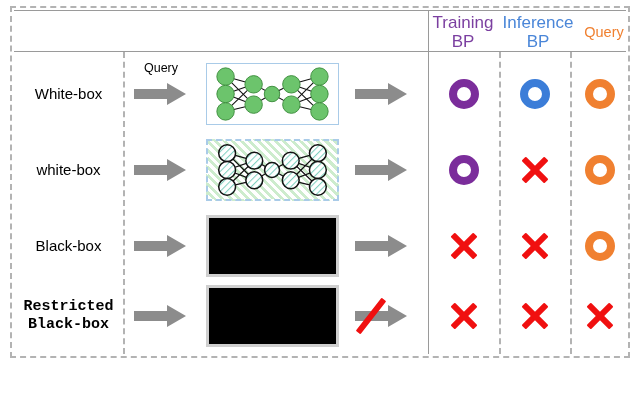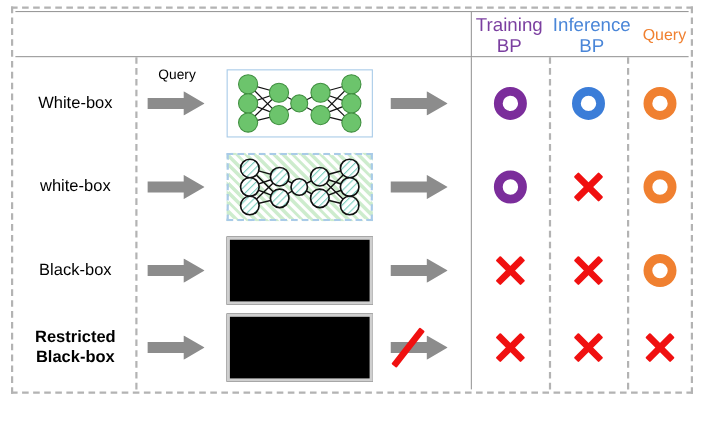--- a/index.html
+++ b/index.html
@@ -56,21 +56,21 @@
   #sep-dnn{    left:418px; top:46px; height:302px; }
   #sep-train{  left:489px; top:46px; height:302px; }
   #sep-infer{  left:560px; top:46px; height:302px; }
   #sep-hdr-dnn{ left:418px; top:4px; height:42px; }
 
   
   .row{ position:absolute; left:0; width:620px; height:76px; }
   #row-0{ top:50px; }
   #row-1{ top:126px; }
   #row-2{ top:202px; }
-  #row-3{ top:272px; }
+  #row-3{ top:272px;font-family:Liberation Mono, monospace; }
 
   .row-label{
     position:absolute; left:6px; top:0;
     width:105px; height:100%;
     display:flex; align-items:center; justify-content:center;
     text-align:center; font-size:15px; color:#000; line-height:1.2;
   }
   .row-label.bold{ font-weight:bold; }
 
   

